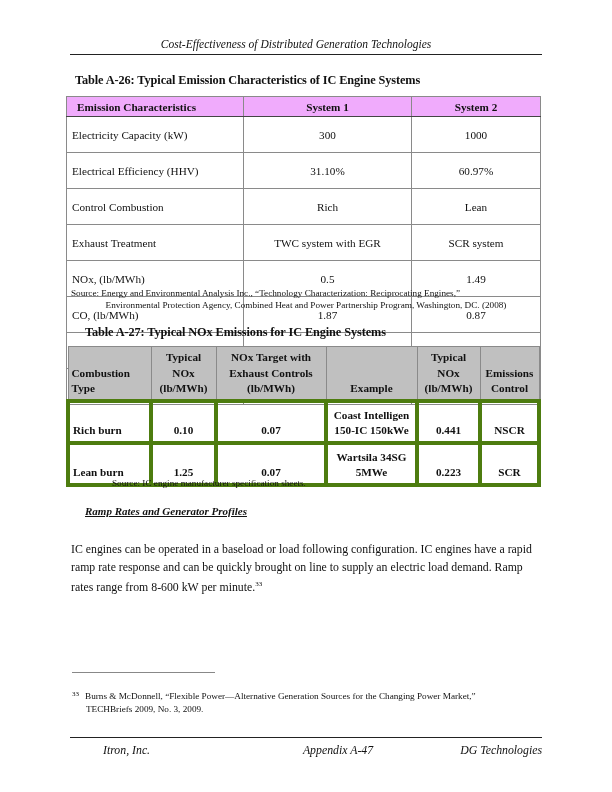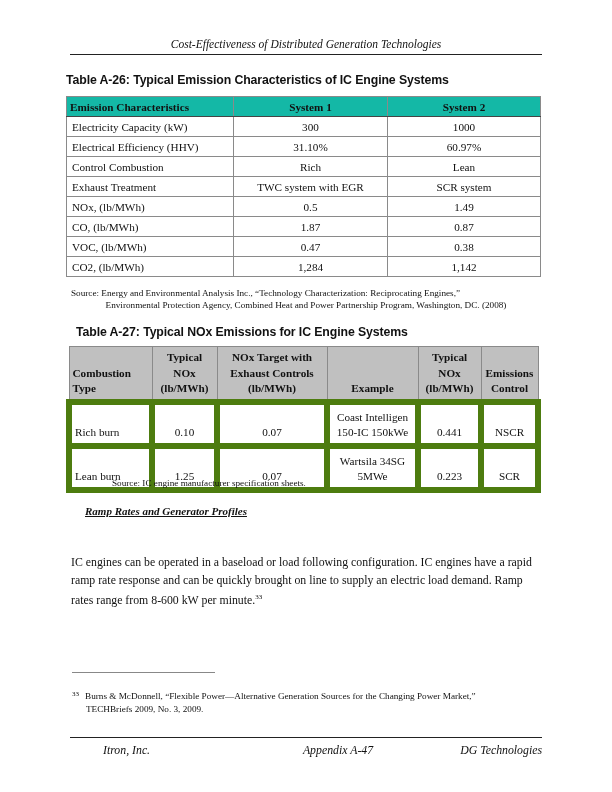--- a/index.html
+++ b/index.html
@@ -1,44 +1,44 @@
 <!DOCTYPE html>
 <html><head>
 <meta charset="utf-8">
 <style>
   html, body { margin: 0; padding: 0; background: #ffffff; }
   body { width: 612px; height: 792px; position: relative; font-family: "Liberation Serif", serif; color: #111; overflow: hidden; }
-  .page-header { position: absolute; left: 70px; top: 38px; width: 472px; text-align: center; font-style: italic; font-size: 11.5px; }
+  .page-header { position: absolute; left: 60px; top: 38px; width: 472px; text-align: center; font-style: italic; font-size: 11.5px; }
   .header-rule { position: absolute; left: 70px; top: 54px; width: 472px; height: 0; border-top: 1.5px solid #222; }
 
-  .table-title { position: absolute; left: 66px; font-family: Liberation Sans, sans-serif; font-weight: bold; font-size: 12.3px; letter-spacing: -0.1px; }
+  .table-title { position: absolute; left: 75px; font-family: Liberation Serif, serif; font-weight: bold; font-size: 12.3px; letter-spacing: -0.1px; }
   #t26-title { top: 73px; }
   #t27-title { top: 325px; margin-left: 10px; }
 
   table { border-collapse: collapse; position: absolute; left: 66px; width: 475px; font-size: 11.2px; }
   table.t26 { top: 96px; border: 1.6px solid #222; }
-  table.t26 th { background: #14b8a6; font-weight: bold; height: 19px; border: 1px solid #8a8a8a; border-bottom: 1.2px solid #444; padding: 0 3px; margin-top: 40px; }
-  table.t26 td { height: 19px; border: 1px solid #8a8a8a; padding: 0 5px; }
+  table.t26 th { background: #f0abfc; font-weight: bold; height: 19px; border: 1px solid #8a8a8a; border-bottom: 1.2px solid #444; padding: 0 10px; margin-top: 40px; }
+  table.t26 td { height: 19px; border: 1px solid #8a8a8a; padding: 8px 5px; }
   table.t26 th:first-child, table.t26 td:first-child { text-align: left; width: 156px; }
   table.t26 th, table.t26 td { text-align: center; }
   table.t26 th:first-child, table.t26 td:first-child { text-align: left; }
   table.t26 .c2 { width: 147px; }
 
   .source { position: absolute; left: 71px; width: 470px; font-size: 9.2px; line-height: 12px; }
   #t26-source { top: 287px; text-align: justify; }
   #t26-source .line2 { display: block; text-align: center; }
   #t27-source { top: 477px; margin-left: 41px; }
 
   table.t27 { top: 346px; border: 1.6px solid #222; font-size: 11.2px; }
   table.t27 th { background: #c0c0c0; font-weight: bold; border: 1px solid #8a8a8a; border-bottom: 1.2px solid #444; vertical-align: bottom; line-height: 15.5px; padding: 3px 3px 2px; }
-  table.t27 td { border: 6px solid #4d7c0f; vertical-align: bottom; line-height: 15px; padding: 2px 3px 3px; text-align: center; height: 33px; }
+  table.t27 td { border: 4px solid #4d7c0f; vertical-align: bottom; line-height: 15px; padding: 2px 3px 3px; text-align: center; height: 33px; font-weight: bold; }
   table.t27 th.left, table.t27 td.left { text-align: left; }
 
   .section-heading { position: absolute; left: 85px; top: 505px; font-weight: bold; font-style: italic; text-decoration: underline; font-size: 11px; }
-  .body-text { position: absolute; left: 71px; top: 554px; width: 475px; font-size: 11.8px; line-height: 17.5px; }
+  .body-text { position: absolute; left: 71px; top: 541px; width: 475px; font-size: 11.8px; line-height: 17.5px; }
   .body-text sup { font-size: 7px; vertical-align: 5px; }
 
   .fn-rule { position: absolute; left: 72px; top: 672px; width: 143px; border-top: 1px solid #888; }
   .footnote { position: absolute; left: 72px; top: 688px; width: 470px; font-size: 9.2px; line-height: 12.5px; }
   .footnote .fn-num { font-size: 7px; vertical-align: 3px; margin-right: 6px; }
   .footnote .fn-line2 { display: block; padding-left: 14px; }
 
   .footer-rule { position: absolute; left: 70px; top: 737px; width: 472px; border-top: 1.5px solid #222; }
   .footer { position: absolute; top: 743px; font-style: italic; font-size: 11.8px; margin-left: 32px; }
   .footer.left { left: 71px; }

